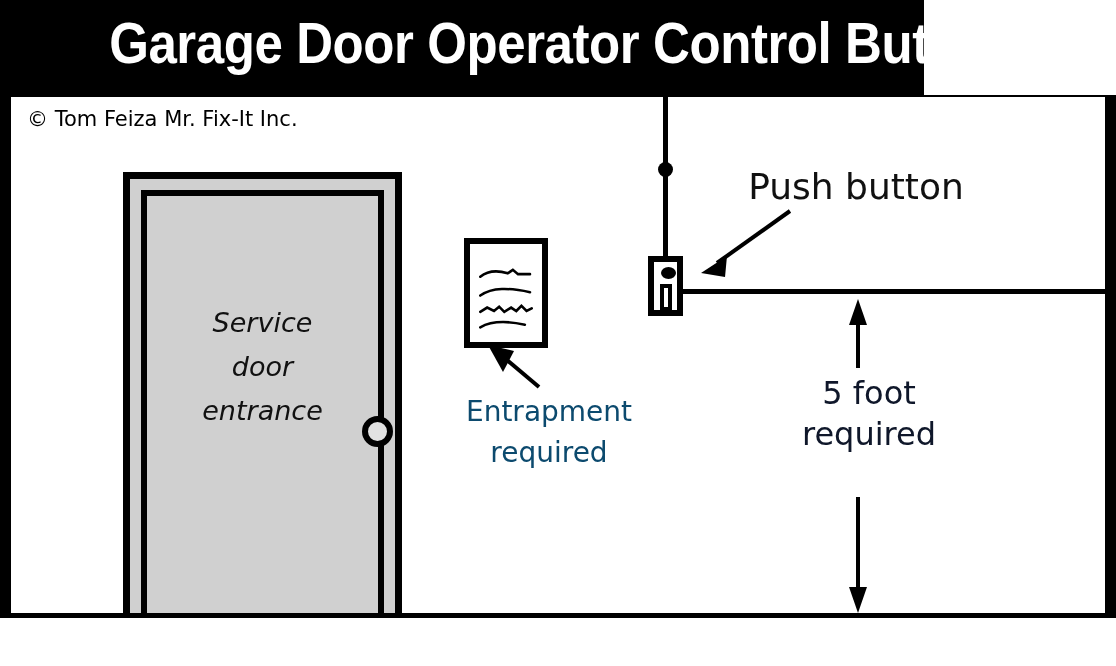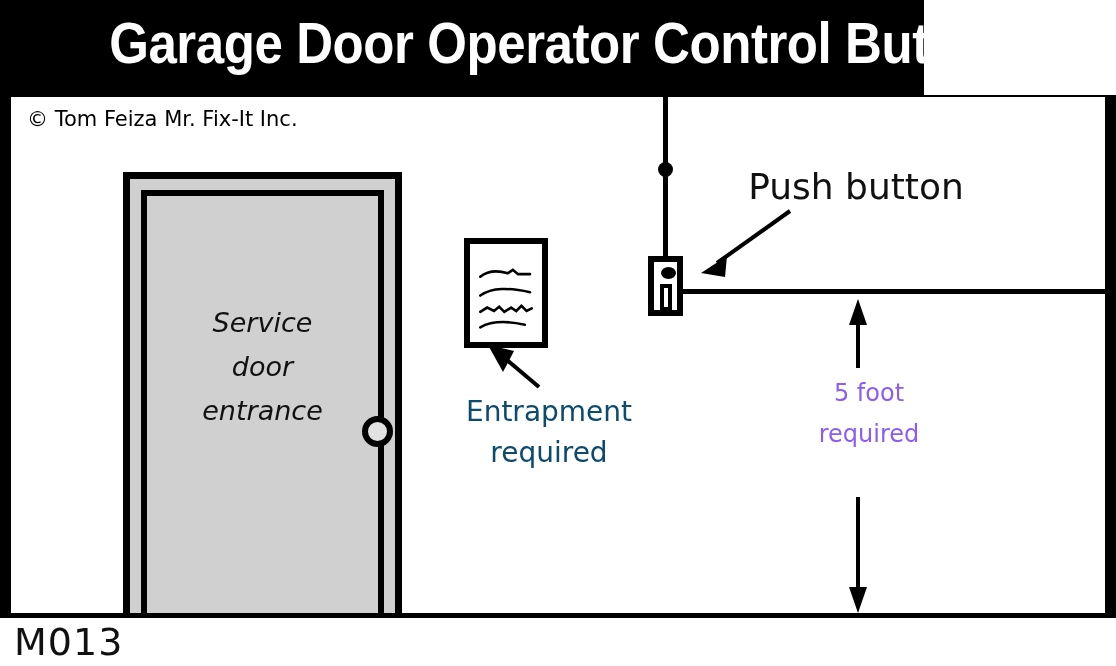--- a/index.html
+++ b/index.html
@@ -185,23 +185,23 @@
     line-height: 36px;
     color: #111111;
     white-space: nowrap;
   }
   #dimension-text {
     position: absolute;
     left: 728px; top: 276px;
     width: 260px;
     text-align: center;
     font-family: "DejaVu Sans", sans-serif;
-    font-size: 24px;
+    font-size: 32px;
     line-height: 41px;
-    color: #8b5cf6;
+    color: #0f172a;
   }
 
   
   #overlay {
     position: absolute;
     left: 0; top: 0;
     width: 1094px; height: 516px;
     pointer-events: none;
   }
 
@@ -285,15 +285,14 @@
       <g>
         <line x1="847" y1="218" x2="847" y2="271" stroke="#000" stroke-width="4"></line>
         <polygon points="847,202 838,228 856,228" fill="#000"></polygon>
         <line x1="847" y1="400" x2="847" y2="500" stroke="#000" stroke-width="4"></line>
         <polygon points="847,516 838,490 856,490" fill="#000"></polygon>
       </g>
     </svg>
 
   </div>
 
-  <div id="footer-code">M013</div>
 
 </div>
 
 </body></html>

